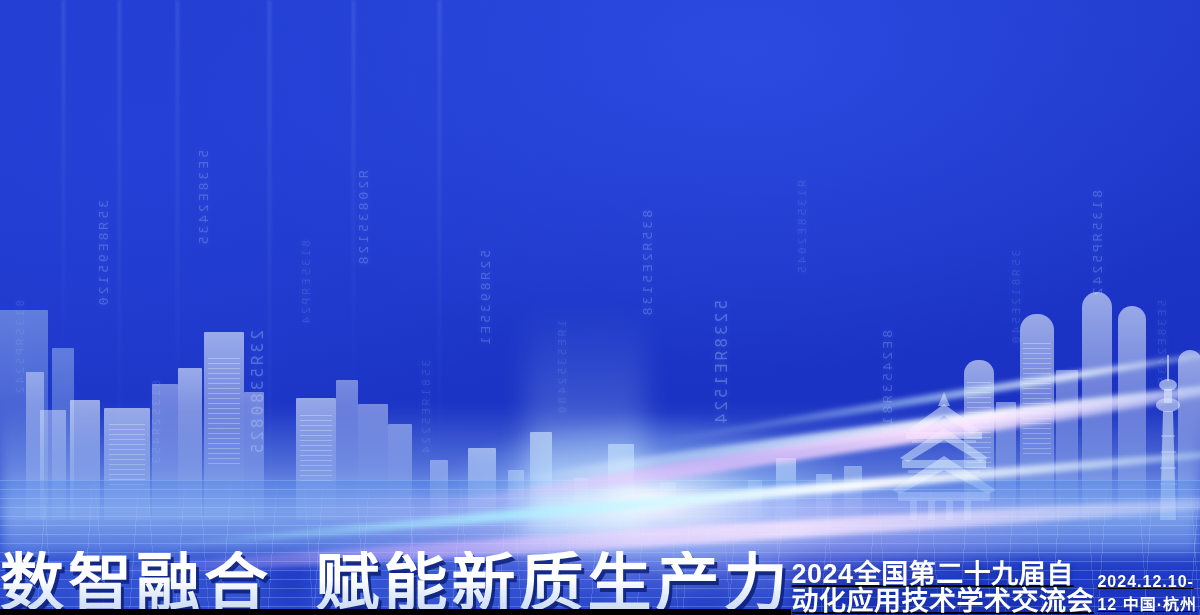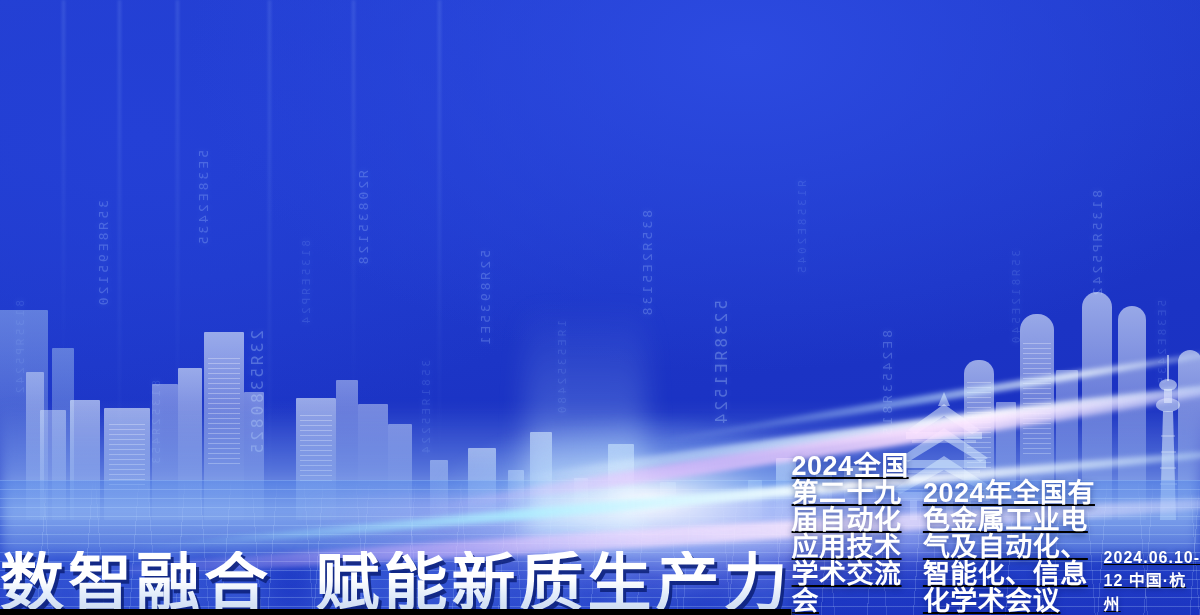--- a/index.html
+++ b/index.html
@@ -357,17 +357,16 @@
     <div class="ribbon r5"></div>
     <div class="ribbon r1"></div>
     <div class="ribbon r2"></div>
     <div class="ribbon r3"></div>
     <div class="ribbon r4"></div>
   </div>
 
   <div class="content">
     <div class="headline">数智融合  赋能新质生产力</div>
     <div class="sub1">2024全国第二十九届自动化应用技术学术交流会</div>
-    <div class="sub2">2024年全国有色金属工业电气及自动化、智能化、信息化学术会议</div>
-    <div class="meta">2024.06.10-12 中国·杭州</div>
+    <div class="meta">2024.12.10-12 中国·杭州</div>
   </div>
 
 </div>
 
 </body></html>

